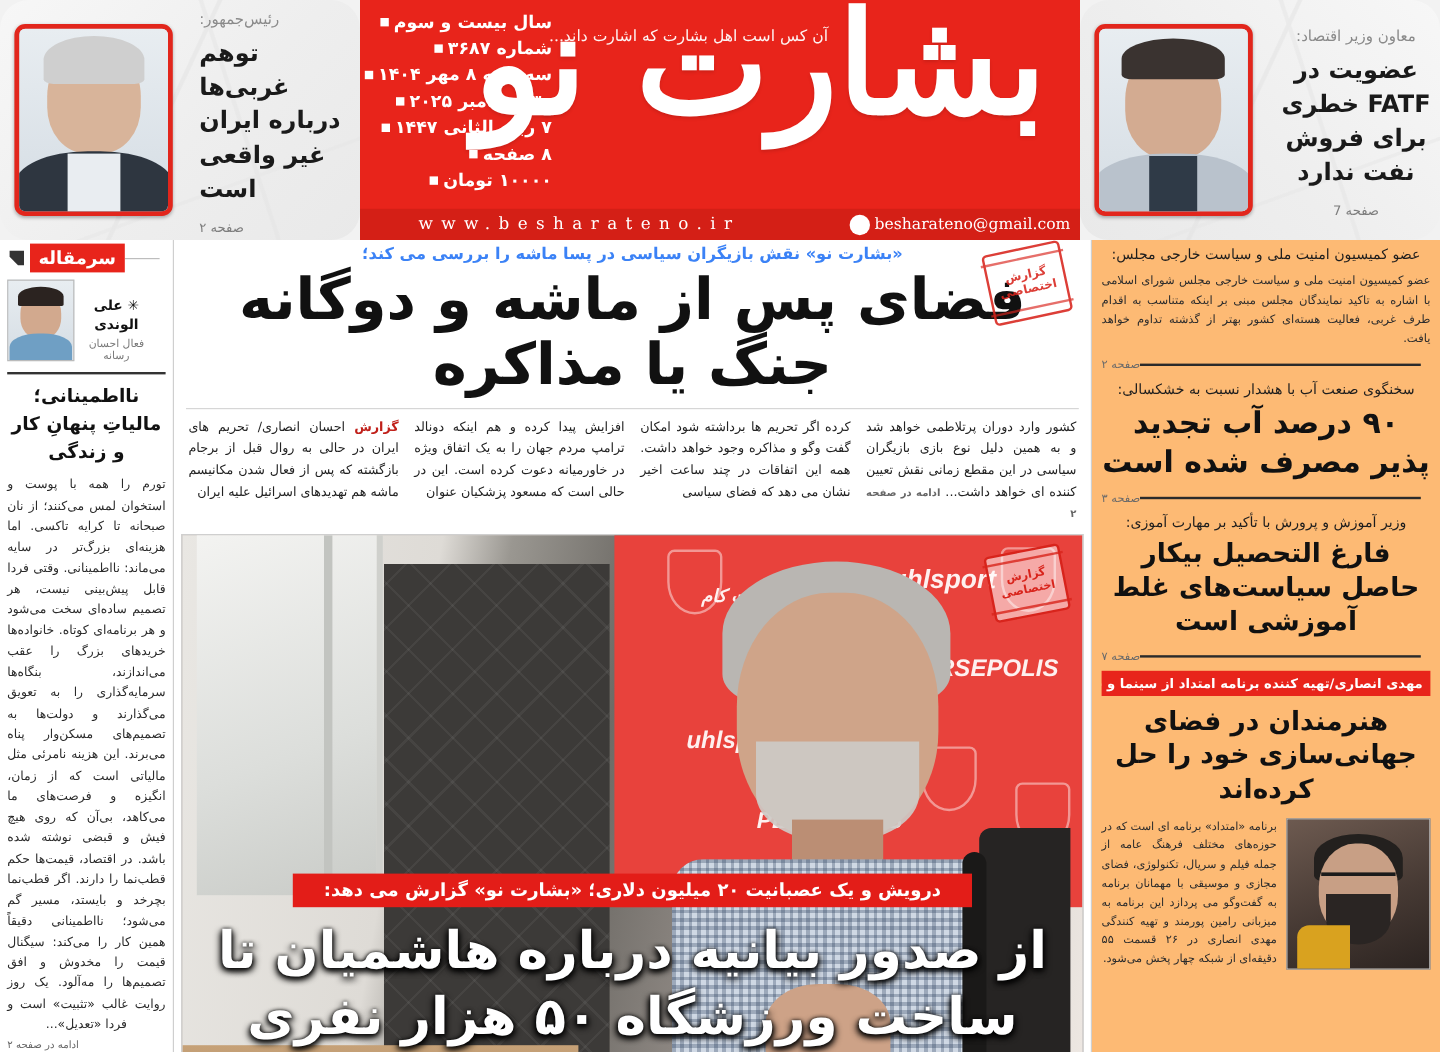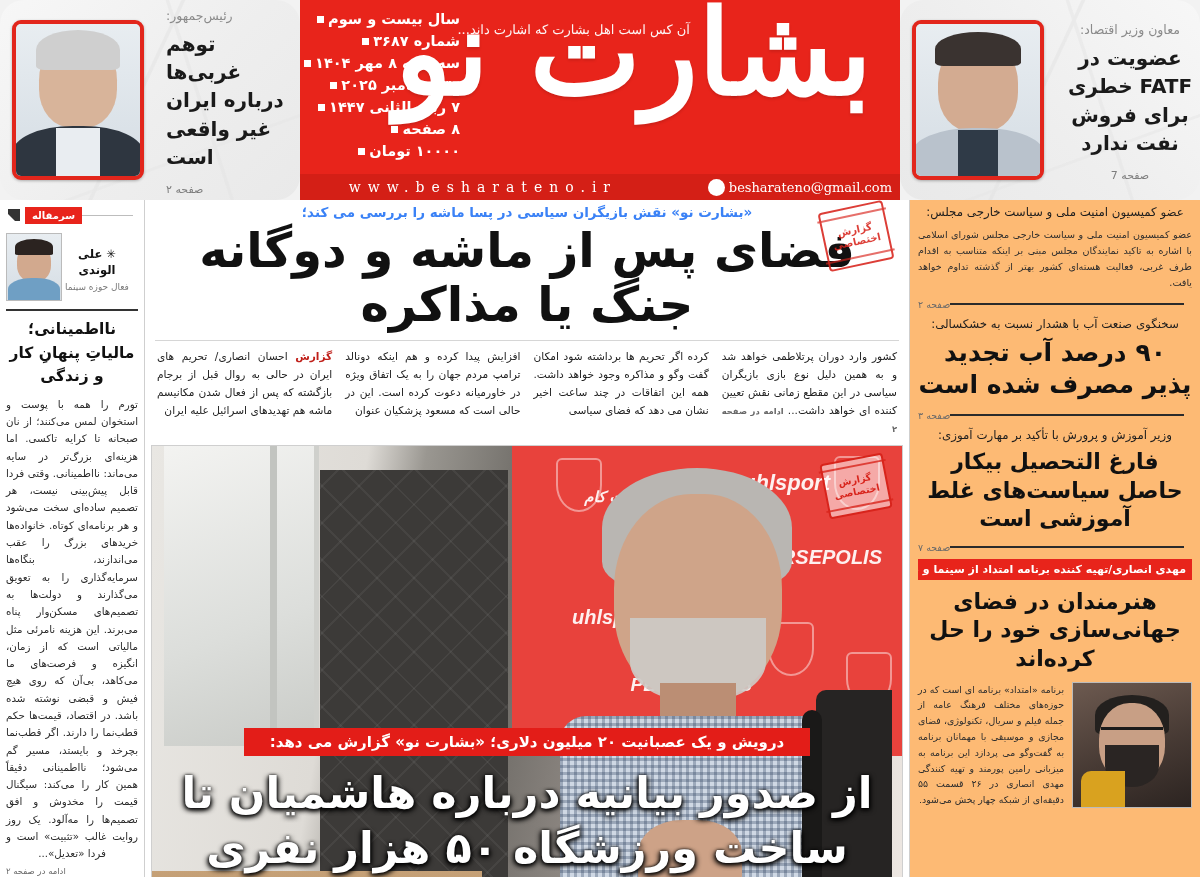--- a/index.html
+++ b/index.html
@@ -70,21 +70,21 @@
     font-family:"DejaVu Serif","Liberation Serif",serif;}
   .mh-dot{width:17px;height:17px;border-radius:50%;background:#fff;margin-left:2px;flex:0 0 auto;}
 
   
   .body{display:flex;flex-direction:row-reverse;width:1200px;height:677px;}
 
   
   .rail{width:145px;height:677px;background:#fff;border-right:1px solid #cfcfcf;
         box-sizing:border-box;padding:4px 6px 0 6px;direction:rtl;}
   .rail-top{display:flex;flex-direction:row-reverse;align-items:center;height:22px;}
-  .rail-badge{background:#e8241b;color:#fff;font-size:10px;font-weight:bold;padding:3px 7px;white-space:nowrap;}
+  .rail-badge{background:#e8241b;color:#fff;font-size:15px;font-weight:bold;padding:3px 7px;white-space:nowrap;}
   .rail-badge-ico{width:16px;height:16px;margin-right:3px;position:relative;}
   .rail-line{flex:1;height:1px;background:#bdbdbd;margin-right:5px;}
   .rail-author{display:flex;flex-direction:row-reverse;margin-top:7px;}
   .rail-avatar{width:54px;height:66px;border:1px solid #bbb;overflow:hidden;position:relative;background:#dfe6ec;flex:0 0 auto;}
   .rail-auth-txt{flex:1;padding:14px 6px 0 0;text-align:center;}
   .rail-name{font-size:11.5px;font-weight:bold;color:#111;line-height:1.38;}
   .rail-role{font-size:9px;color:#7a7a7a;margin-top:3px;}
   .rail-rule{height:2px;background:#333;margin:8px 0 7px 0;}
   .rail-title{font-size:15.5px;font-weight:bold;color:#111;line-height:1.52;text-align:center;}
   .rail-body{font-size:10.3px;color:#2b2b2b;line-height:1.68;text-align:justify;margin-top:7px;
@@ -257,21 +257,21 @@
       </div>
       <div class="rail-author">
         <div class="rail-avatar">
           <div class="face-bg"></div>
           <div class="face-head" style="top:8px;width:34px;height:40px;background:#d2a98e;"></div>
           <div class="face-head" style="top:5px;width:38px;height:16px;background:#2b2320;border-radius:50% 50% 8% 8%;"></div>
           <div class="face-body" style="top:44px;width:52px;height:24px;background:#6f9fc4;"></div>
         </div>
         <div class="rail-auth-txt">
           <div class="rail-name">✳ علی الوندی</div>
-          <div class="rail-role">فعال حوزه سینما</div>
+          <div class="rail-role">فعال احسان رسانه</div>
         </div>
       </div>
       <div class="rail-rule"></div>
       <div class="rail-title">نااطمینانی؛ مالیاتِ پنهانِ کار و زندگی</div>
       <div class="rail-body">تورم را همه با پوست و استخوان لمس می‌کنند؛ از نان صبحانه تا کرایه تاکسی. اما هزینه‌ای بزرگ‌تر در سایه می‌ماند: نااطمینانی. وقتی فردا قابل پیش‌بینی نیست، هر تصمیم ساده‌ای سخت می‌شود و هر برنامه‌ای کوتاه. خانواده‌ها خریدهای بزرگ را عقب می‌اندازند، بنگاه‌ها سرمایه‌گذاری را به تعویق می‌گذارند و دولت‌ها به تصمیم‌های مسکن‌وار پناه می‌برند. این هزینه نامرئی مثل مالیاتی است که از زمان، انگیزه و فرصت‌های ما می‌کاهد، بی‌آن که روی هیچ فیش و قبضی نوشته شده باشد. در اقتصاد، قیمت‌ها حکم قطب‌نما را دارند. اگر قطب‌نما بچرخد و بایستد، مسیر گم می‌شود؛ نااطمینانی دقیقاً همین کار را می‌کند: سیگنال قیمت را مخدوش و افق تصمیم‌ها را مه‌آلود. یک روز روایت غالب «تثبیت» است و فردا «تعدیل»...</div>
       <div class="rail-cont">ادامه در صفحه ۲</div>
     </div>
 
     <div class="center">
 

